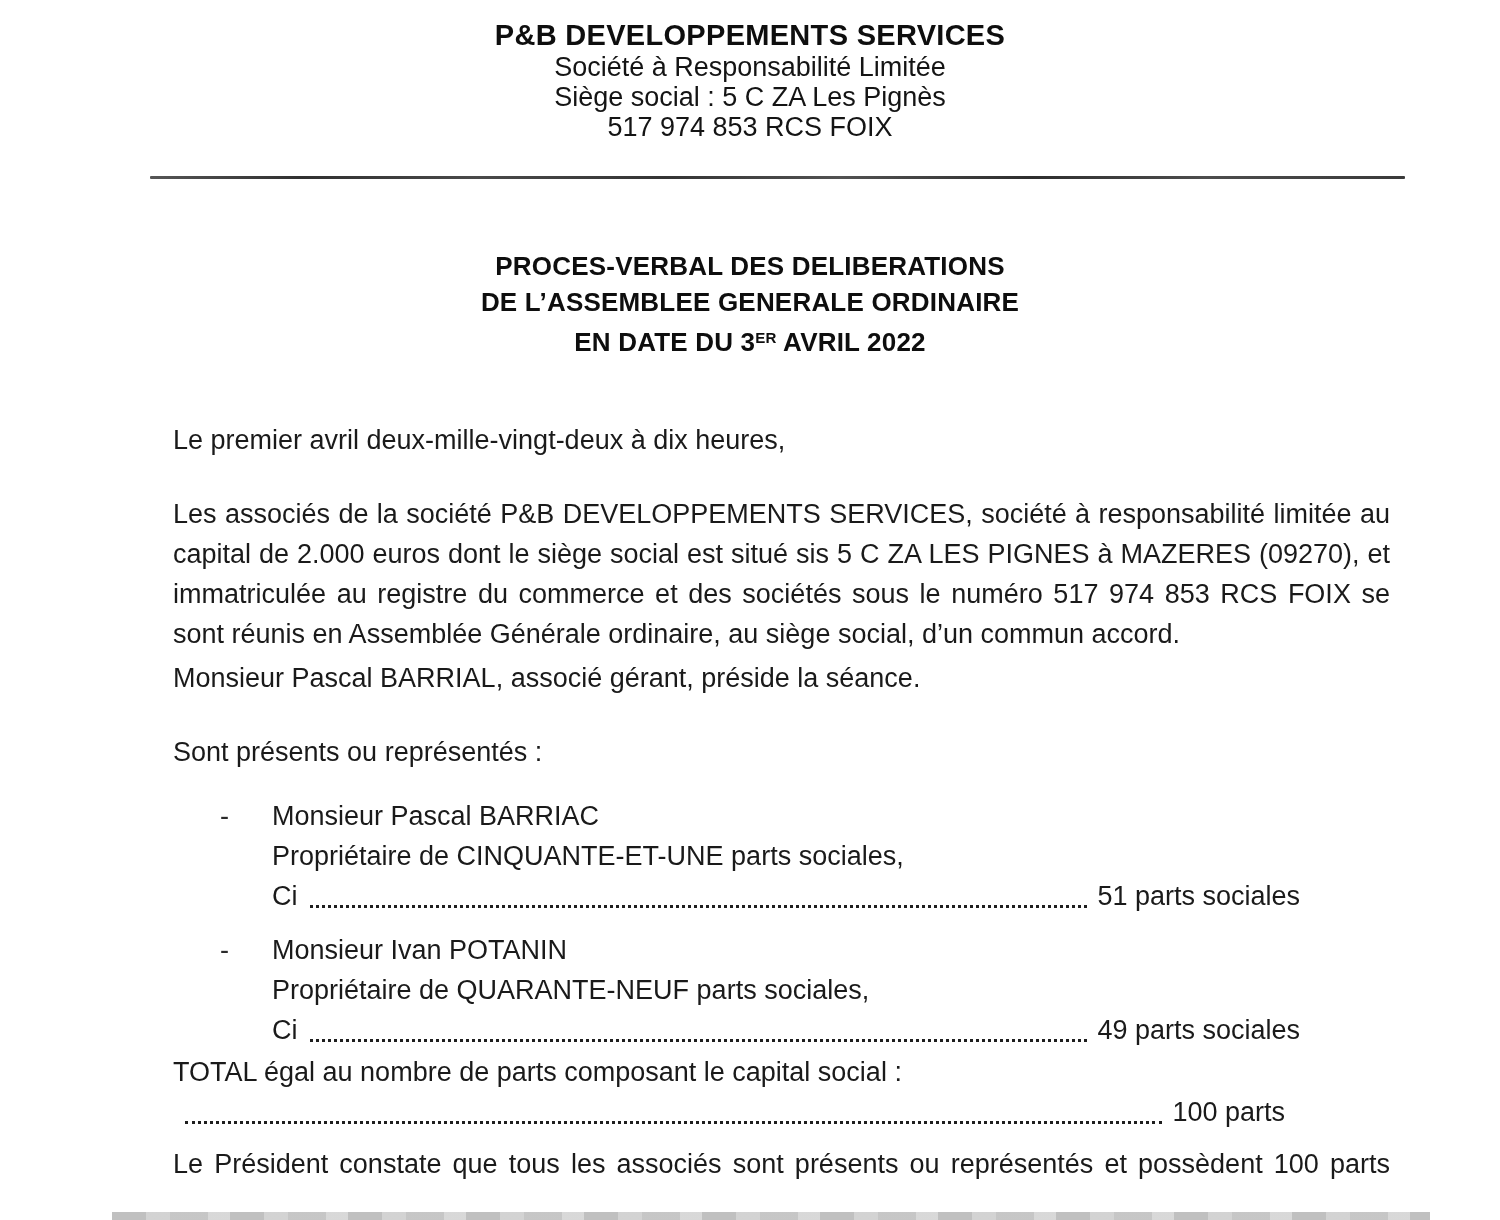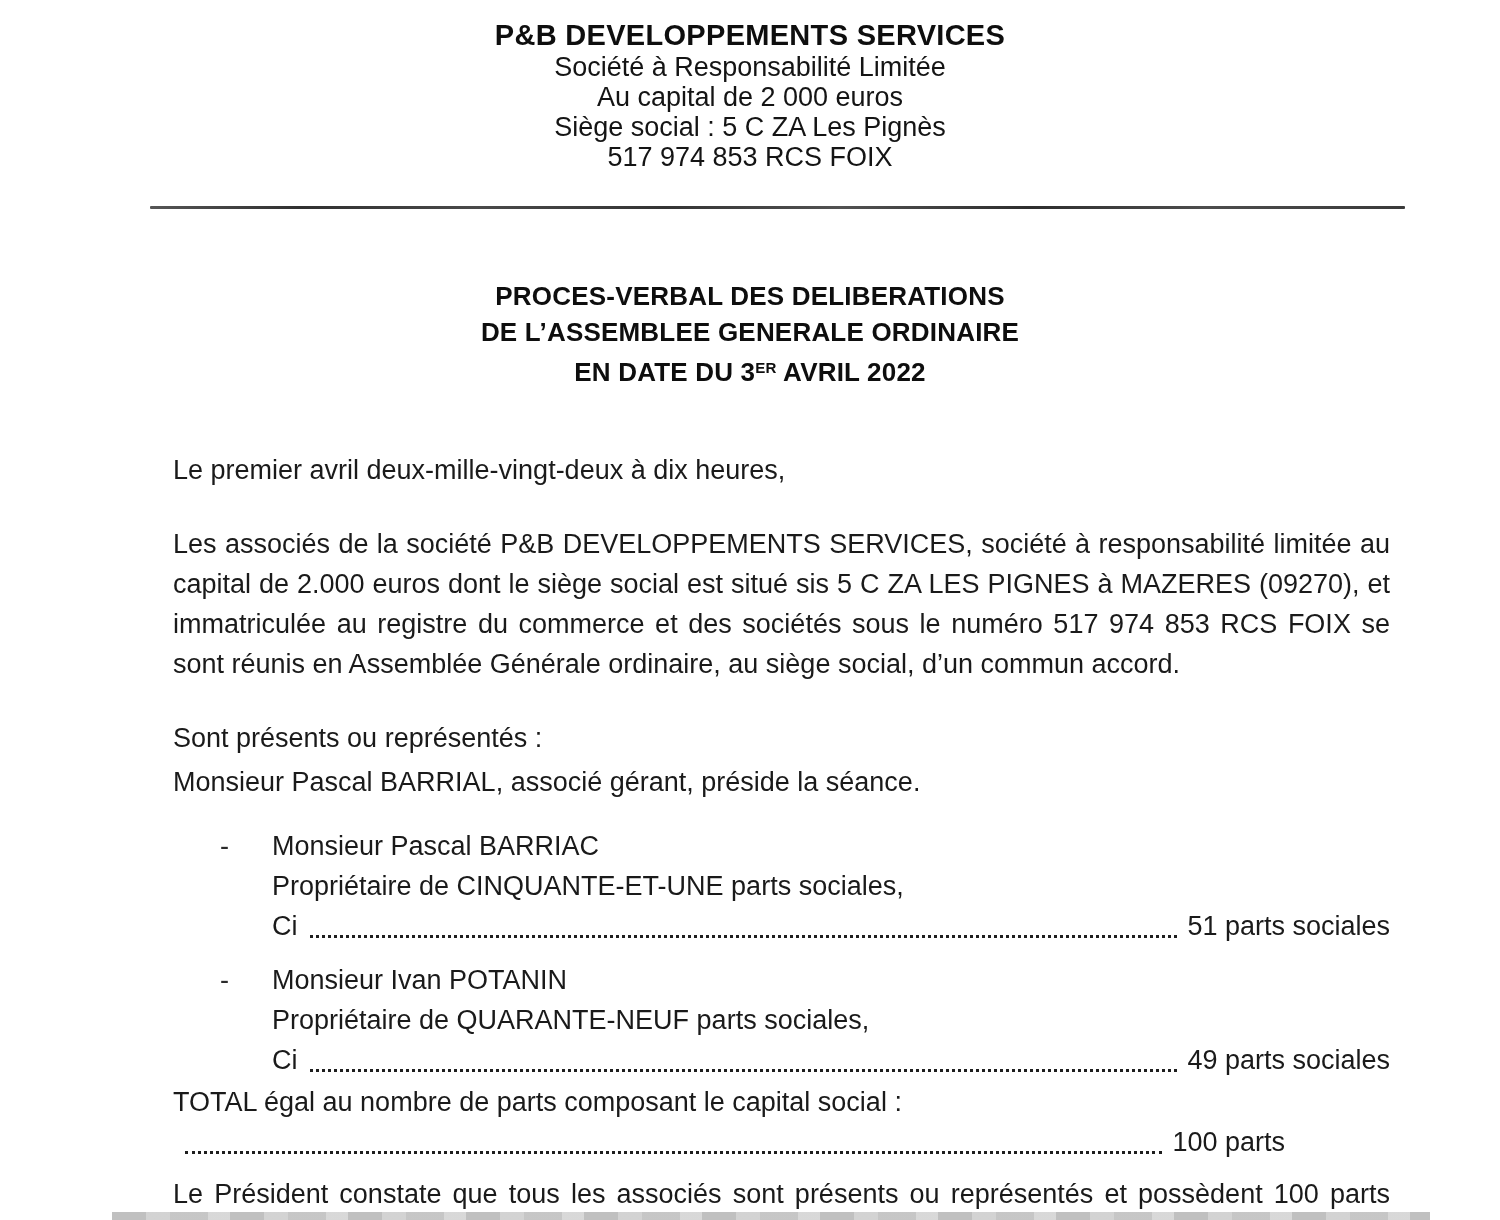--- a/index.html
+++ b/index.html
@@ -92,21 +92,21 @@
   }
   .ci-row .label { white-space: nowrap; }
   .ci-row .value { white-space: nowrap; }
   .leader {
     flex: 1 1 auto;
     height: 0;
     align-self: flex-end;
     border-bottom: 3px dotted #1e1e1e;
     margin: 0 10px 8px 12px;
   }
-  .attendee .ci-row { }   
+  .attendee .ci-row { margin-right: 90px; }   
 
   
   .total-section { margin-top: 2px; }
   .total-section .ci-row { margin-right: 105px; } 
 
   
   .closing {
     margin-top: 12px;
     text-align: justify;
     text-align-last: justify;
@@ -128,42 +128,41 @@
   }
 </style>
 </head>
 <body>
 
 <div class="page">
 
   <div class="letterhead">
     <div class="company-name">P&amp;B DEVELOPPEMENTS SERVICES</div>
     <div>Société à Responsabilité Limitée</div>
-    <div>Au capital de 2 000 euros</div>
     <div>Siège social : 5 C ZA Les Pignès</div>
     <div>517 974 853 RCS FOIX</div>
   </div>
 
   <div class="header-divider"></div>
 
   <div class="doc-title">
     <div>PROCES-VERBAL DES DELIBERATIONS</div>
     <div>DE L’ASSEMBLEE GENERALE ORDINAIRE</div>
     <div><span>EN DATE DU 3</span><span class="sup">ER</span><span> AVRIL 2022</span></div>
   </div>
 
   <div class="content">
 
     <p class="para">Le premier avril deux-mille-vingt-deux à dix heures,</p>
 
     <p class="para justify mt-std">Les associés de la société P&amp;B DEVELOPPEMENTS SERVICES, société à responsabilité limitée au capital de 2.000 euros dont le siège social est situé sis 5 C ZA LES PIGNES à MAZERES (09270), et immatriculée au registre du commerce et des sociétés sous le numéro 517 974 853 RCS FOIX se sont réunis en Assemblée Générale ordinaire, au siège social, d’un commun accord.</p>
 
+    <p class="para mt-sm">Monsieur Pascal BARRIAL, associé gérant, préside la séance.</p>
+
     <p class="para mt-std">Sont présents ou représentés :</p>
-
-    <p class="para mt-sm">Monsieur Pascal BARRIAL, associé gérant, préside la séance.</p>
 
     <div class="attendee attendee-first">
       <span class="bullet-dash">-</span>
       <div>Monsieur Pascal BARRIAC</div>
       <div>Propriétaire de CINQUANTE-ET-UNE parts sociales,</div>
       <div class="ci-row">
         <span class="label">Ci</span>
         <span class="leader"></span>
         <span class="value">51 parts sociales</span>
       </div>

